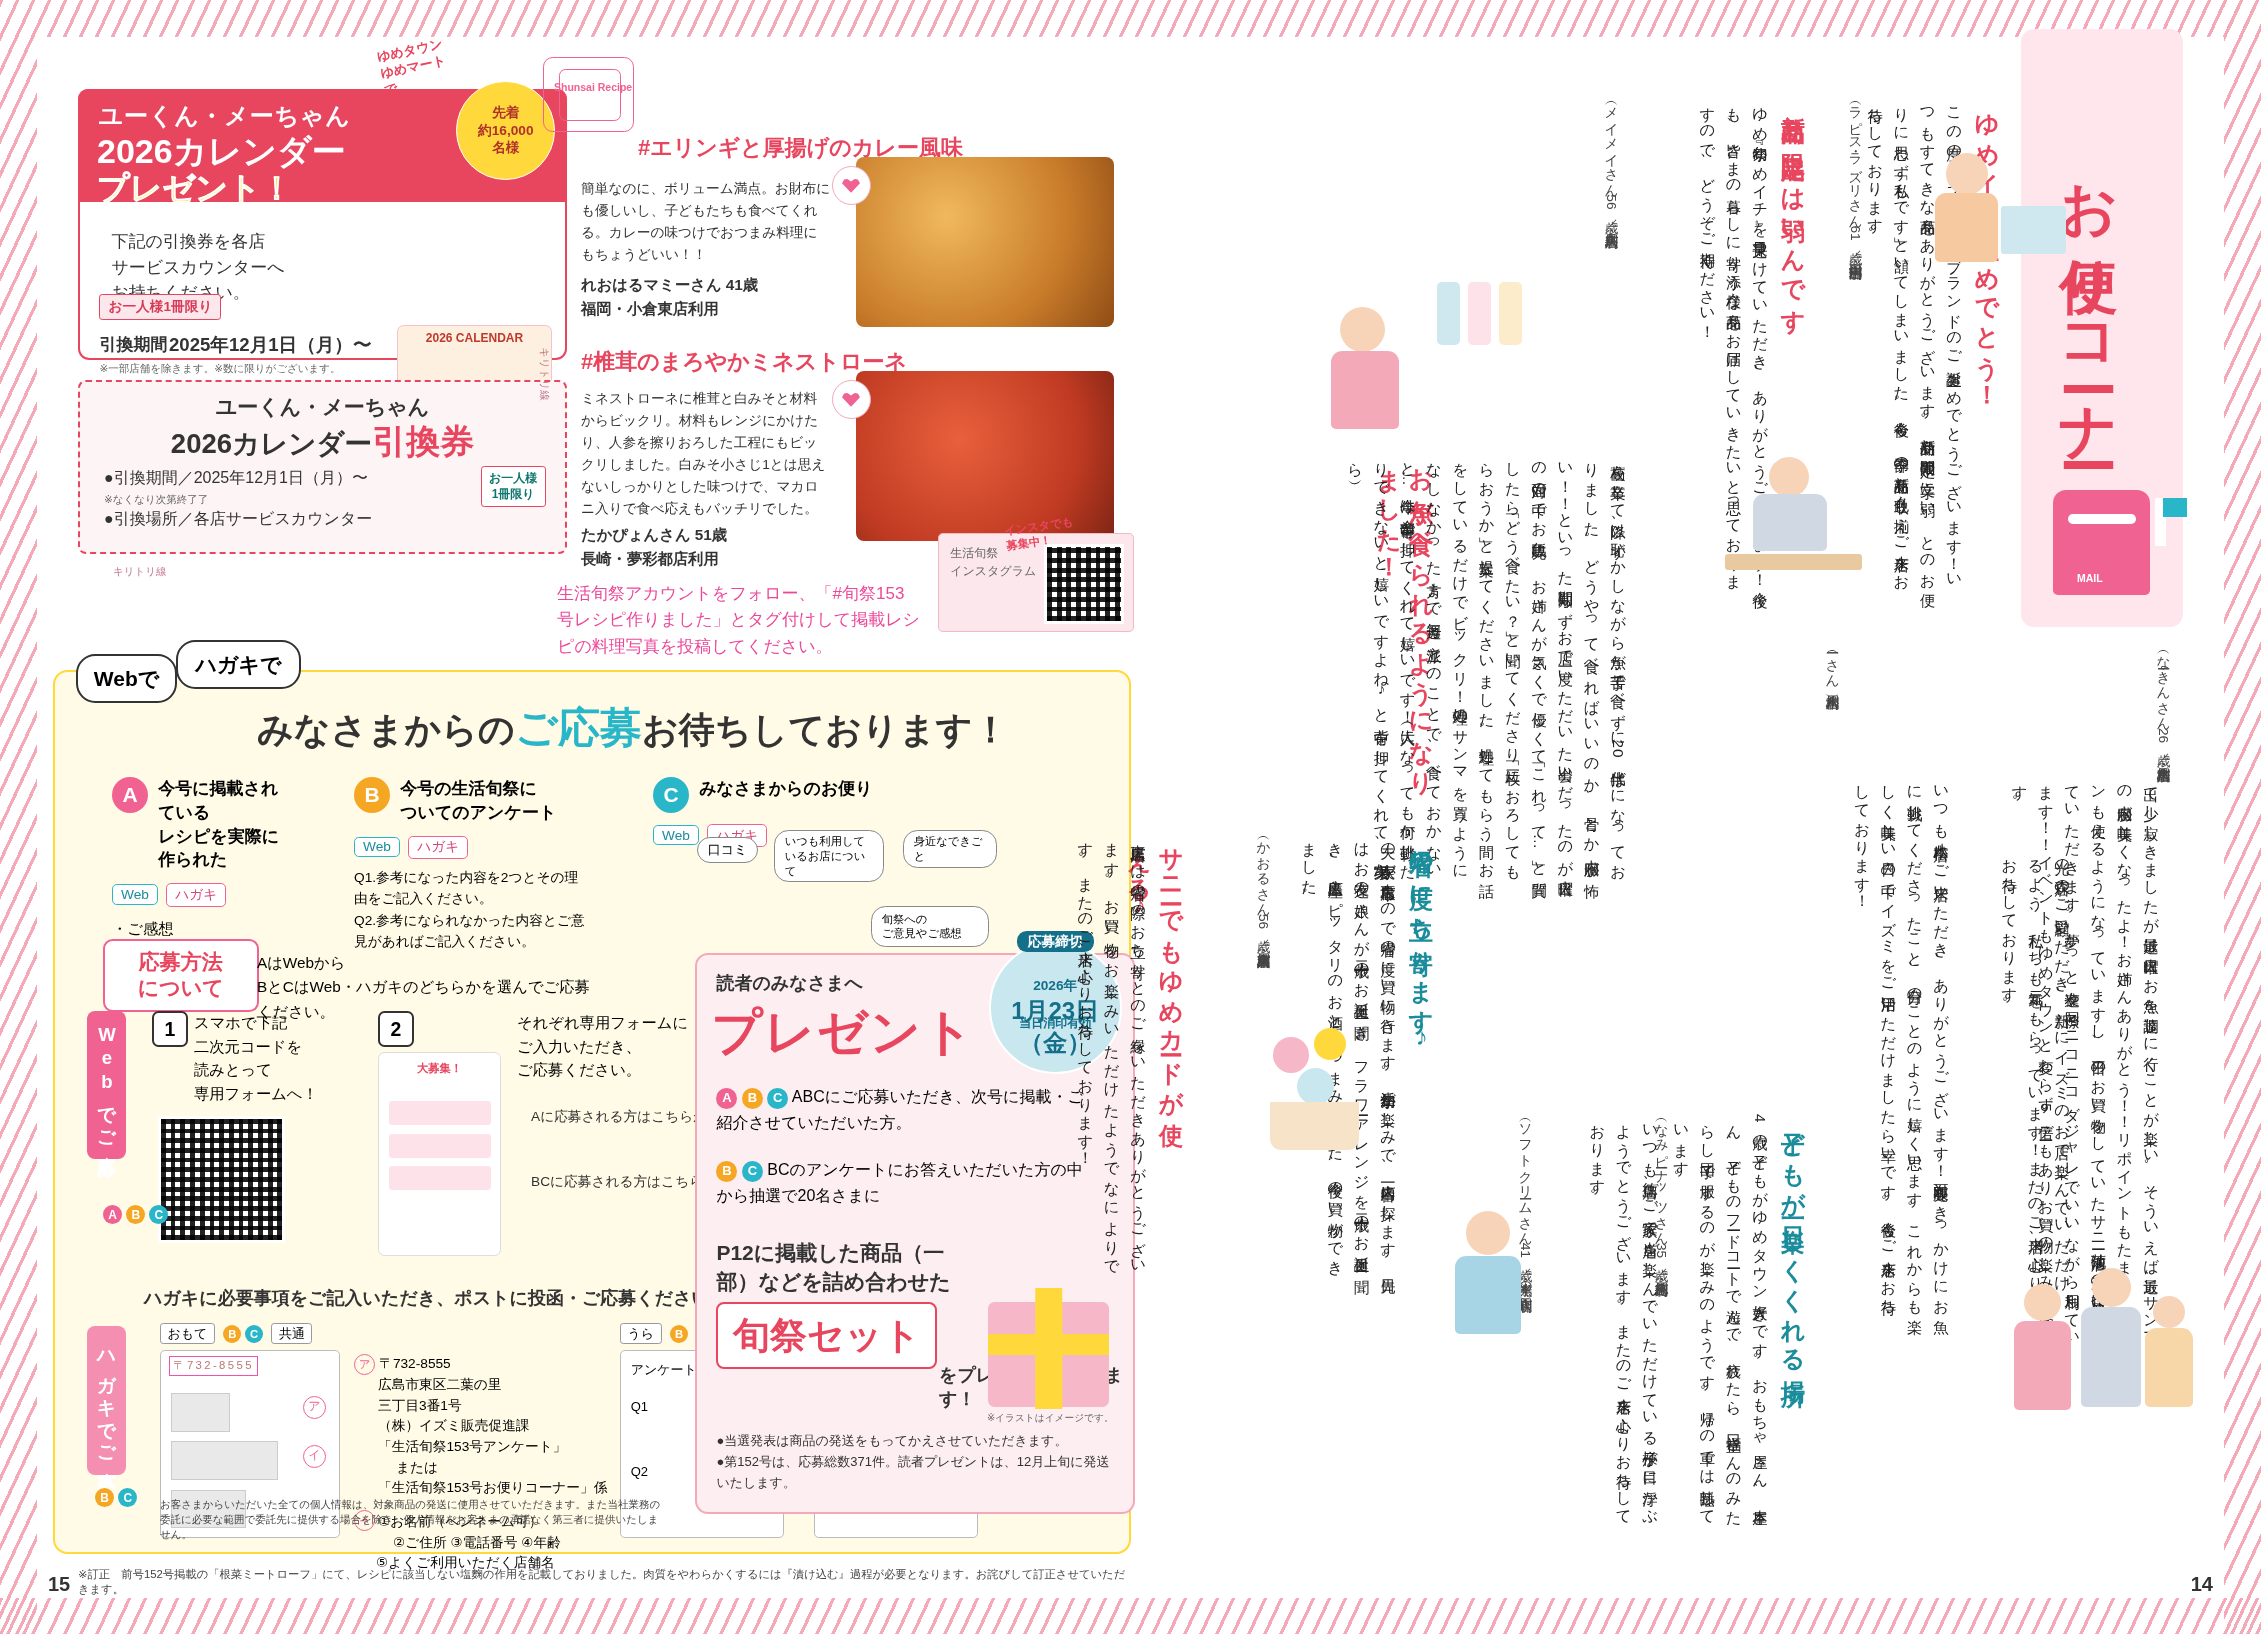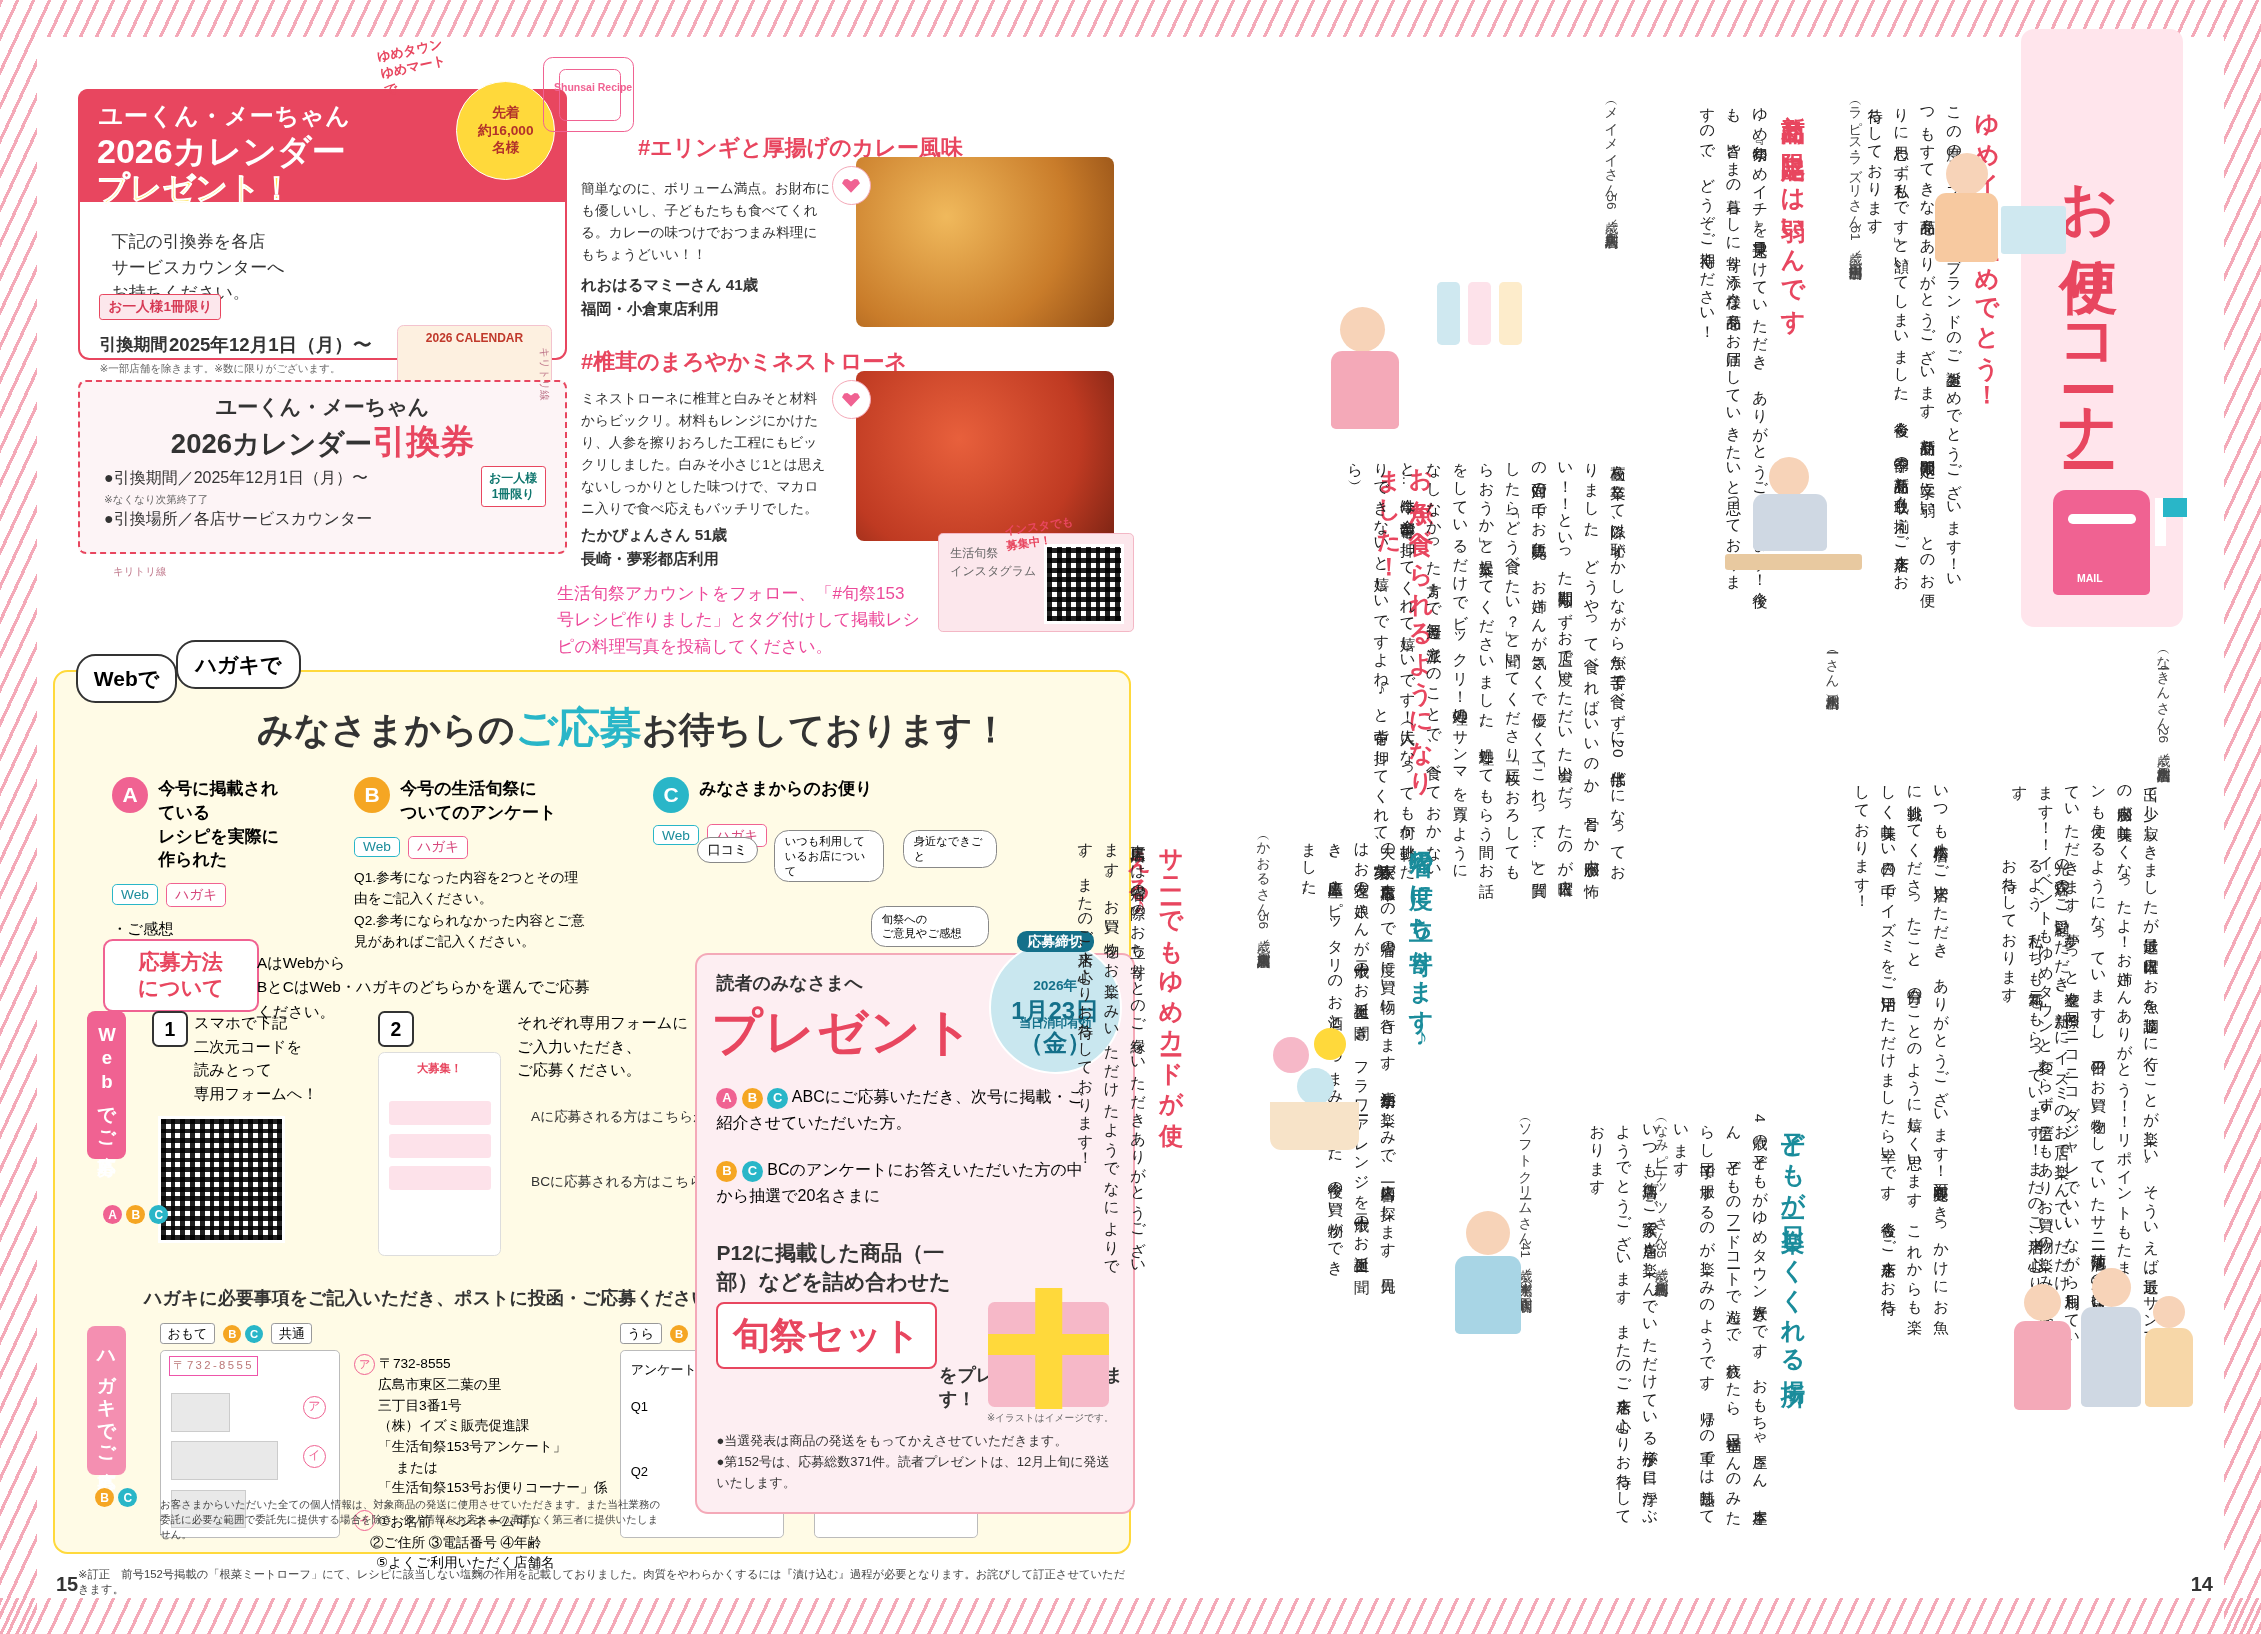--- a/index.html
+++ b/index.html
@@ -381,21 +381,21 @@
     <div class="abs" style="left:299px;top:682px;font-size:13.7px;line-height:1.5;">
       <div><span style="display:inline-block;width:19.4px;height:19.4px;border:1.6px solid #f06292;border-radius:50%;color:#f06292;font-size:11.3px;text-align:center;line-height:18px;">ア</span> <span>〒732-8555</span></div>
       <div style="white-space:pre-line;margin-left:24px;">広島市東区二葉の里
 三丁目3番1号</div>
       <div style="margin-left:24px;">（株）イズミ販売促進課</div>
       <div style="margin-left:24px;">「生活旬祭153号アンケート」</div>
       <div style="margin-left:42px;">または</div>
       <div style="margin-left:24px;">「生活旬祭153号お便りコーナー」係</div>
       <div style="margin-top:11.3px;"><span style="display:inline-block;width:19.4px;height:19.4px;border:1.6px solid #f06292;border-radius:50%;color:#f06292;font-size:11.3px;text-align:center;line-height:18px;">イ</span></div>
       <div style="margin-left:24px;margin-top:-19.4px;">①お名前（ペンネーム可）</div>
-      <div style="margin-left:16px;font-family:Liberation Serif, serif;">②ご住所 ③電話番号 ④年齢</div>
+      <div style="margin-left:39px;">②ご住所 ③電話番号 ④年齢</div>
       <div style="margin-left:22px;">⑤よくご利用いただく店舗名</div>
     </div>
 
     <div class="abs" style="left:565px;top:653px;font-size:13px;">
       <span style="border:0.8px solid #999;border-radius:3.2px;padding:1.6px 6.5px;background:#fff;">うら</span>
       <span class="circ-letter b" style="width:18px;height:18px;font-size:11.3px;margin-left:4.8px;">B</span>
       <span style="border:0.8px solid #999;border-radius:3.2px;padding:1.6px 6.5px;background:#fff;margin-left:4.8px;">一例</span>
     </div>
     <div class="formbox" style="left:565px;top:678px;width:162px;height:186px;">
       <div style="position:absolute;left:9.7px;top:9.7px;font-size:13px;">アンケートの答え</div>
@@ -445,21 +445,21 @@
     <div class="abs" style="left:242px;top:408px;font-size:18px;font-weight:bold;color:#333;">をプレゼントいたします！</div>
     <div class="giftbox"></div>
     <div class="abs" style="right:19.4px;top:457px;font-size:9.7px;color:#666;">※イラストはイメージです。</div>
     <div class="abs" style="left:19.4px;top:476px;width:396px;font-size:13px;line-height:1.6;color:#333;">
       <div>●当選発表は商品の発送をもってかえさせていただきます。</div>
       <div>●第152号は、応募総数371件。読者プレゼントは、12月上旬に発送いたします。</div>
     </div>
   </div>
 
   <div class="abs footnote" style="width:1050px;">※訂正　前号152号掲載の「根菜ミートローフ」にて、レシピに該当しない塩麴の作用を記載しておりました。肉質をやわらかくするには『漬け込む』過程が必要となります。お詫びして訂正させていただきます。</div>
-  <div class="abs pagenum" style="left:56px;top:1573px;">15</div>
+  <div class="abs pagenum" style="left:48px;top:1573px;">15</div>
 
   <div class="abs mailtab">
     <div class="ttl">お便りコーナー</div>
     <div class="mailbox">
       <div class="slot"></div>
       <div class="flag"></div>
       <div style="position:absolute;left:24px;bottom:11.3px;color:#fff;font-size:10.5px;font-weight:bold;">MAIL</div>
     </div>
   </div>
 

